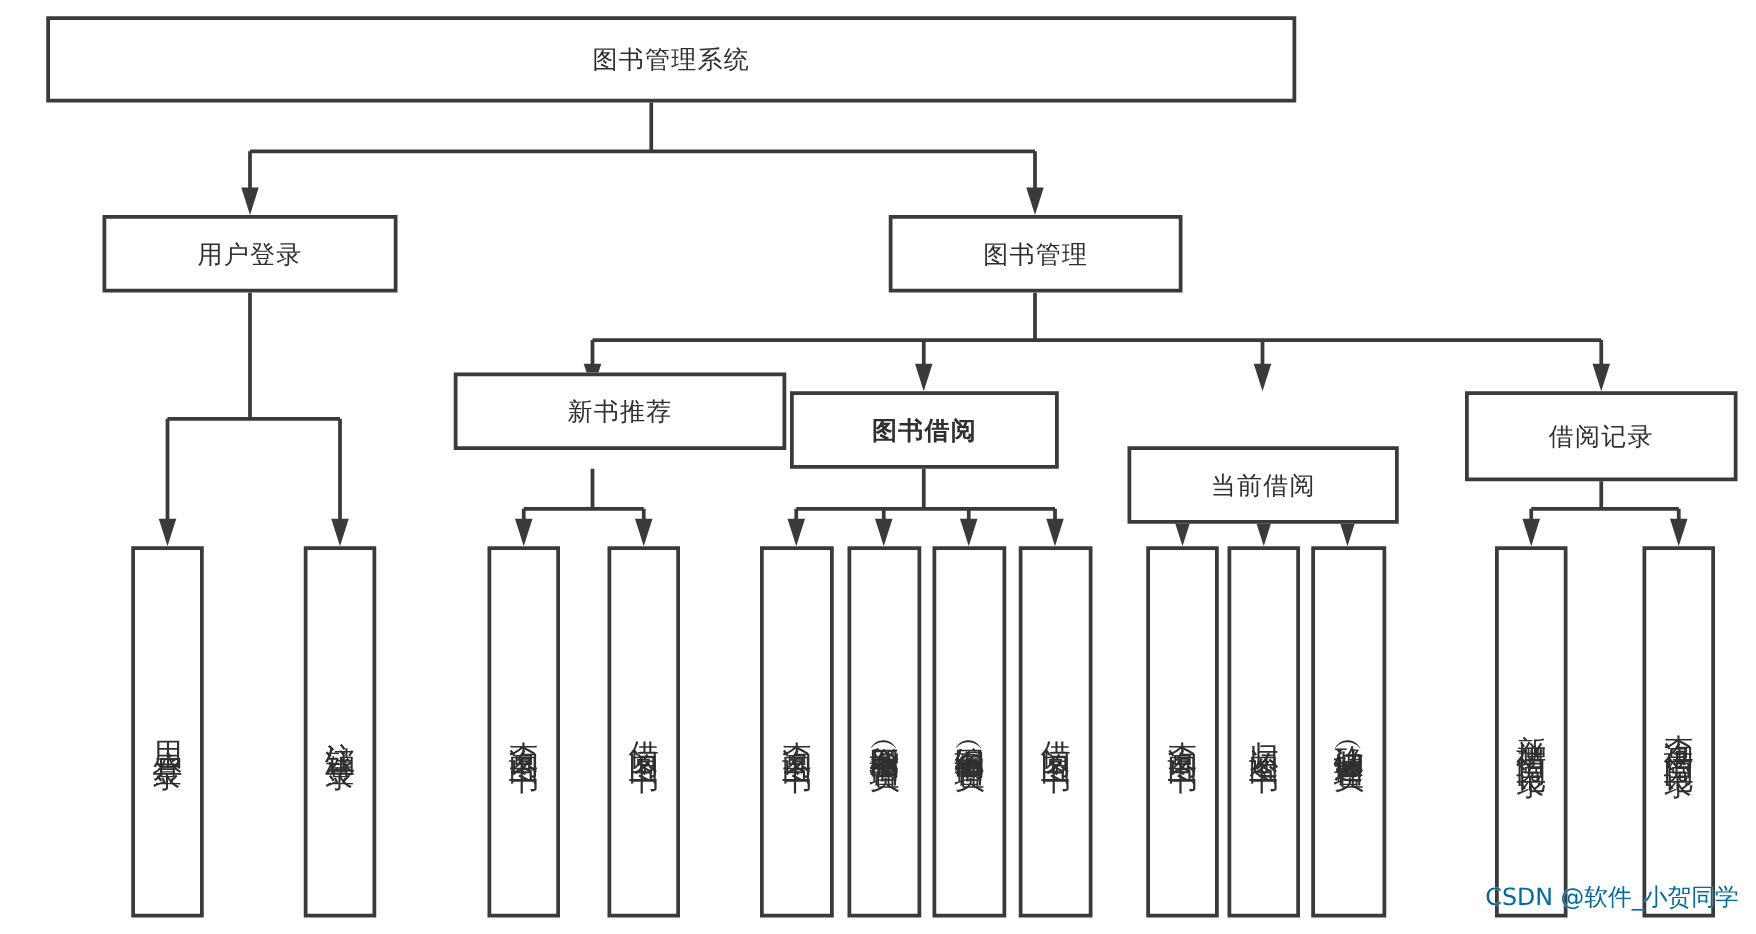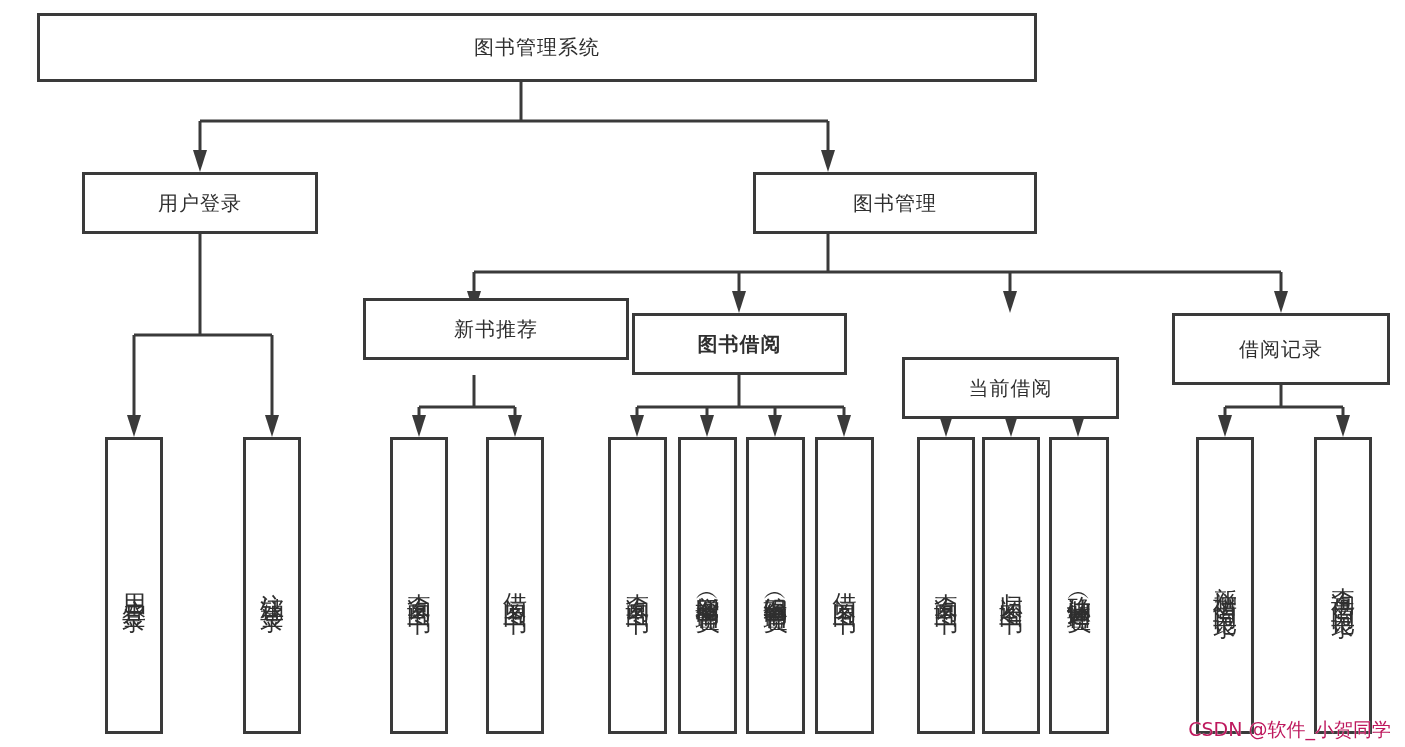--- a/index.html
+++ b/index.html
@@ -43,23 +43,23 @@
     font-size: 24px;
     letter-spacing: 6px;
     line-height: 1;
   }
   .box.v span.long {
     letter-spacing: 2px;
   }
   .watermark {
     position: absolute;
     right: 14px;
-    bottom: 4px;
+    bottom: 16px;
     font-size: 19px;
-    color: #be185d;
+    color: #0369a1;
     z-index: 3;
     white-space: nowrap;
     text-shadow: 0 0 1px #ffffff;
   }
 </style>
 </head>
 <body>
 
 <div class="canvas">
 
@@ -129,21 +129,21 @@
     </g>
   </svg>
 
   <div class="box h" style="left:21px; top:13px; width:1000px; height:69px;margin-left:16px;">
     <span>图书管理系统</span>
   </div>
 
   <div class="box h" style="left:82px; top:172px; width:236px; height:62px;">
     <span>用户登录</span>
   </div>
-  <div class="box h" style="left:753px; top:172px; width:284px; height:62px;">
+  <div class="box h" style="left:711px; top:172px; width:235px; height:62px;">
     <span>图书管理</span>
   </div>
 
   <div class="box h" style="left:363px; top:298px; width:266px; height:62px;">
     <span>新书推荐</span>
   </div>
   <div class="box h" style="left:632px; top:313px; width:215px; height:62px;font-weight:bold;">
     <span>图书借阅</span>
   </div>
   <div class="box h" style="left:902px; top:313px; width:217px; height:62px;margin-top:44px;">

